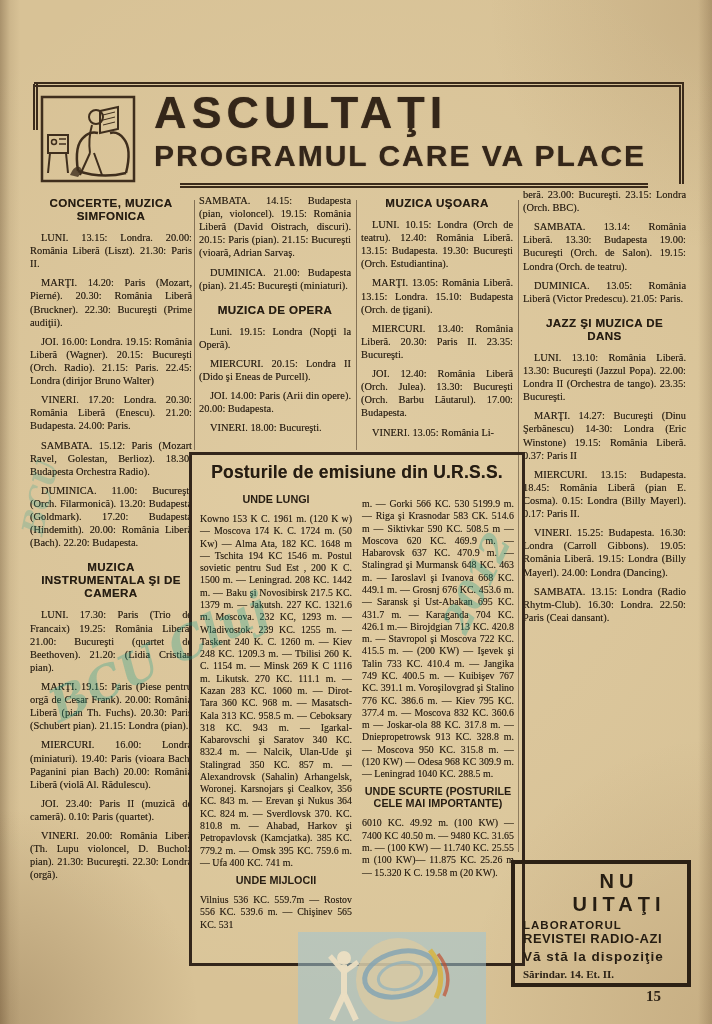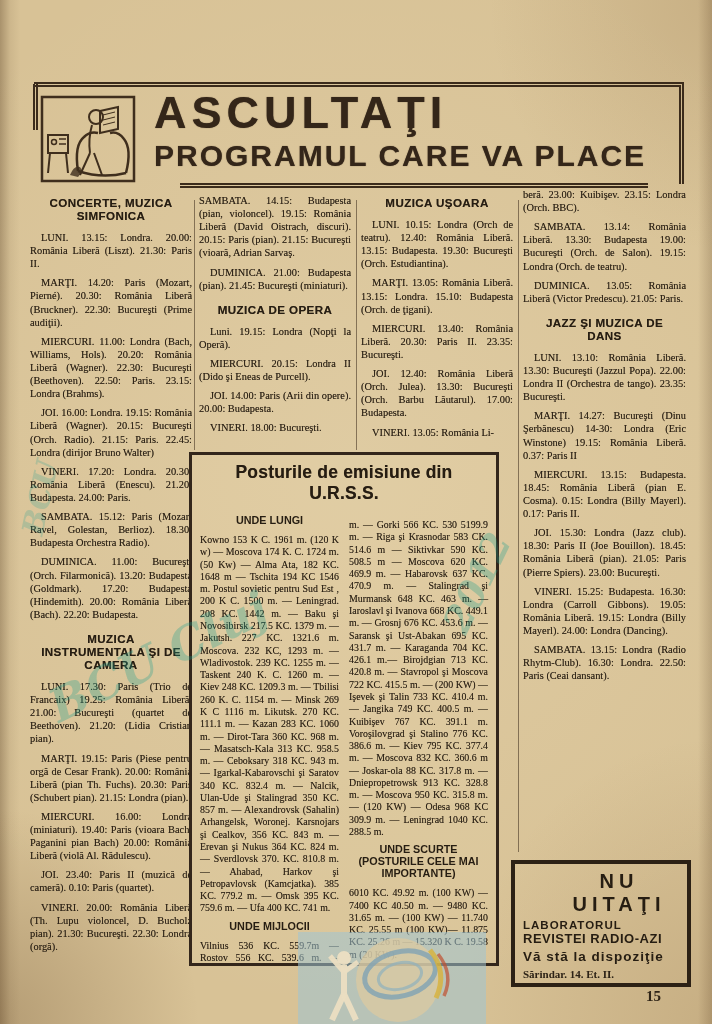--- a/index.html
+++ b/index.html
@@ -51,21 +51,21 @@
     font-size:11.6px;letter-spacing:.4px;margin:11px 6px 9px;color:#261d12;
     text-shadow:0 0 .5px rgba(38,29,18,.6);
   }
   .h.first{margin-top:2px;}
   .vrule{position:absolute;width:1px;background:rgba(58,42,26,.55);}
   .vr1{left:194px;top:200px;height:250px;}
   .vr2{left:356px;top:200px;height:250px;}
   .vr3{left:518px;top:200px;height:652px;}
   
   .ubox{
-    position:absolute;left:189px;top:452px;width:310px;height:514px;
+    position:absolute;left:189px;top:452px;width:336px;height:514px;
     border:3px solid #33261b;box-sizing:border-box;padding:5px 8px 20px;overflow:hidden;
     background:rgba(236,218,178,0.12);
   }
   .ubox-title{
     font-family:"Liberation Sans",sans-serif;font-weight:bold;font-size:17.5px;
     text-align:center;margin:2px 0 7px;color:#261d12;letter-spacing:.2px;
     text-shadow:0 0 .5px rgba(38,29,18,.6);
   }
   .ucols{display:flex;gap:10px;}
   .ucol{flex:1;min-width:0;}
@@ -135,21 +135,20 @@
   </div>
 
   <div class="vrule vr1"></div>
   <div class="vrule vr2"></div>
   <div class="vrule vr3"></div>
 
   <div class="col c1">
     <div class="h first">CONCERTE, MUZICA SIMFONICA</div>
     <p class="p">LUNI. 13.15: Londra. 20.00: România Liberă (Liszt). 21.30: Paris II.</p>
     <p class="p">MARŢI. 14.20: Paris (Mozart, Pierné). 20.30: România Liberă (Bruckner). 22.30: Bucureşti (Prime audiţii).</p>
-    <p class="p">MIERCURI. 11.00: Londra (Bach, Williams, Hols). 20.20: România Liberă (Wagner). 22.30: Bucureşti (Beethoven). 22.50: Paris. 23.15: Londra (Brahms).</p>
     <p class="p">JOI. 16.00: Londra. 19.15: România Liberă (Wagner). 20.15: Bucureşti (Orch. Radio). 21.15: Paris. 22.45: Londra (dirijor Bruno Walter)</p>
     <p class="p">VINERI. 17.20: Londra. 20.30: România Liberă (Enescu). 21.20: Budapesta. 24.00: Paris.</p>
     <p class="p">SAMBATA. 15.12: Paris (Mozart Ravel, Golestan, Berlioz). 18.30: Budapesta Orchestra Radio).</p>
     <p class="p">DUMINICA. 11.00: Bucureşti (Orch. Filarmonică). 13.20: Budapesta (Goldmark). 17.20: Budapesta (Hindemith). 20.00: România Liberă (Bach). 22.20: Budapesta.</p>
     <div class="h">MUZICA INSTRUMENTALA ŞI DE CAMERA</div>
     <p class="p">LUNI. 17.30: Paris (Trio de Francaix) 19.25: România Liberă. 21.00: Bucureşti (quartet de Beethoven). 21.20: (Lidia Cristian pian).</p>
     <p class="p">MARŢI. 19.15: Paris (Piese pentru orgă de Cesar Frank). 20.00: România Liberă (pian Th. Fuchs). 20.30: Paris (Schubert pian). 21.15: Londra (pian).</p>
     <p class="p">MIERCURI. 16.00: Londra (miniaturi). 19.40: Paris (vioara Bach, Paganini pian Bach) 20.00: România Liberă (violă Al. Rădulescu).</p>
     <p class="p">JOI. 23.40: Paris II (muzică de cameră). 0.10: Paris (quartet).</p>
     <p class="p">VINERI. 20.00: România Liberă (Th. Lupu violoncel, D. Bucholz pian). 21.30: Bucureşti. 22.30: Londra (orgă).</p>
@@ -168,28 +167,27 @@
   <div class="col c3">
     <div class="h first">MUZICA UŞOARA</div>
     <p class="p">LUNI. 10.15: Londra (Orch de teatru). 12.40: România Liberă. 13.15: Budapesta. 19.30: Bucureşti (Orch. Estudiantina).</p>
     <p class="p">MARŢI. 13.05: România Liberă. 13.15: Londra. 15.10: Budapesta (Orch. de ţigani).</p>
     <p class="p">MIERCURI. 13.40: România Liberă. 20.30: Paris II. 23.35: Bucureşti.</p>
     <p class="p">JOI. 12.40: România Liberă (Orch. Julea). 13.30: Bucureşti (Orch. Barbu Lăutarul). 17.00: Budapesta.</p>
     <p class="p">VINERI. 13.05: România Li-</p>
   </div>
 
   <div class="col c4">
-    <p class="p" style="text-indent:0;">beră. 23.00: Kuibişev. 23.15: Londra (Orch. BBC).</p>
+    <p class="p" style="text-indent:0;">beră. 23.00: Bucureşti. 23.15: Londra (Orch. BBC).</p>
     <p class="p">SAMBATA. 13.14: România Liberă. 13.30: Budapesta 19.00: Bucureşti (Orch. de Salon). 19.15: Londra (Orch. de teatru).</p>
     <p class="p">DUMINICA. 13.05: România Liberă (Victor Predescu). 21.05: Paris.</p>
     <div class="h">JAZZ ŞI MUZICA DE DANS</div>
     <p class="p">LUNI. 13.10: România Liberă. 13.30: Bucureşti (Jazzul Popa). 22.00: Londra II (Orchestra de tango). 23.35: Bucureşti.</p>
     <p class="p">MARŢI. 14.27: Bucureşti (Dinu Şerbănescu) 14-30: Londra (Eric Winstone) 19.15: România Liberă. 0.37: Paris II</p>
     <p class="p">MIERCURI. 13.15: Budapesta. 18.45: România Liberă (pian E. Cosma). 0.15: Londra (Billy Mayerl). 0.17: Paris II.</p>
-    <p class="p">JOI. 15.30: Londra (Jazz club). 18.30: Paris II (Joe Bouillon). 18.45: România Liberă (pian). 21.05: Paris (Pierre Spiers). 23.00: Bucureşti.</p>
     <p class="p">VINERI. 15.25: Budapesta. 16.30: Londra (Carroll Gibbons). 19.05: România Liberă. 19.15: Londra (Billy Mayerl). 24.00: Londra (Dancing).</p>
     <p class="p">SAMBATA. 13.15: Londra (Radio Rhytm-Club). 16.30: Londra. 22.50: Paris (Ceai dansant).</p>
   </div>
 
   <div class="ubox">
     <div class="ubox-title">Posturile de emisiune din U.R.S.S.</div>
     <div class="ucols">
       <div class="ucol">
         <div class="uh">UNDE LUNGI</div>
         <p class="up">Kowno 153 K C. 1961 m. (120 K w) — Moscova 174 K. C. 1724 m. (50 Kw) — Alma Ata, 182 KC. 1648 m — Tschita 194 KC 1546 m. Postul sovietic pentru Sud Est , 200 K C. 1500 m. — Leningrad. 208 KC. 1442 m. — Baku şi Novosibirsk 217.5 KC. 1379 m. — Jakutsh. 227 KC. 1321.6 m. Moscova. 232 KC, 1293 m. — Wladivostok. 239 KC. 1255 m. — Taskent 240 K. C. 1260 m. — Kiev 248 KC. 1209.3 m. — Tbilisi 260 K. C. 1154 m. — Minsk 269 K C 1116 m. Likutsk. 270 KC. 111.1 m. — Kazan 283 KC. 1060 m. — Dirot-Tara 360 KC. 968 m. — Masatsch-Kala 313 KC. 958.5 m. — Ceboksary 318 KC. 943 m. — Igarkal-Kabarovschi şi Saratov 340 KC. 832.4 m. — Nalcik, Ulan-Ude şi Stalingrad 350 KC. 857 m. — Alexandrovsk (Sahalin) Arhangelsk, Woronej. Karsnojars şi Cealkov, 356 KC. 843 m. — Erevan şi Nukus 364 KC. 824 m. — Sverdlovsk 370. KC. 810.8 m. — Ahabad, Harkov şi Petropavlovsk (Kamcjatka). 385 KC. 779.2 m. — Omsk 395 KC. 759.6 m. — Ufa 400 KC. 741 m.</p>

